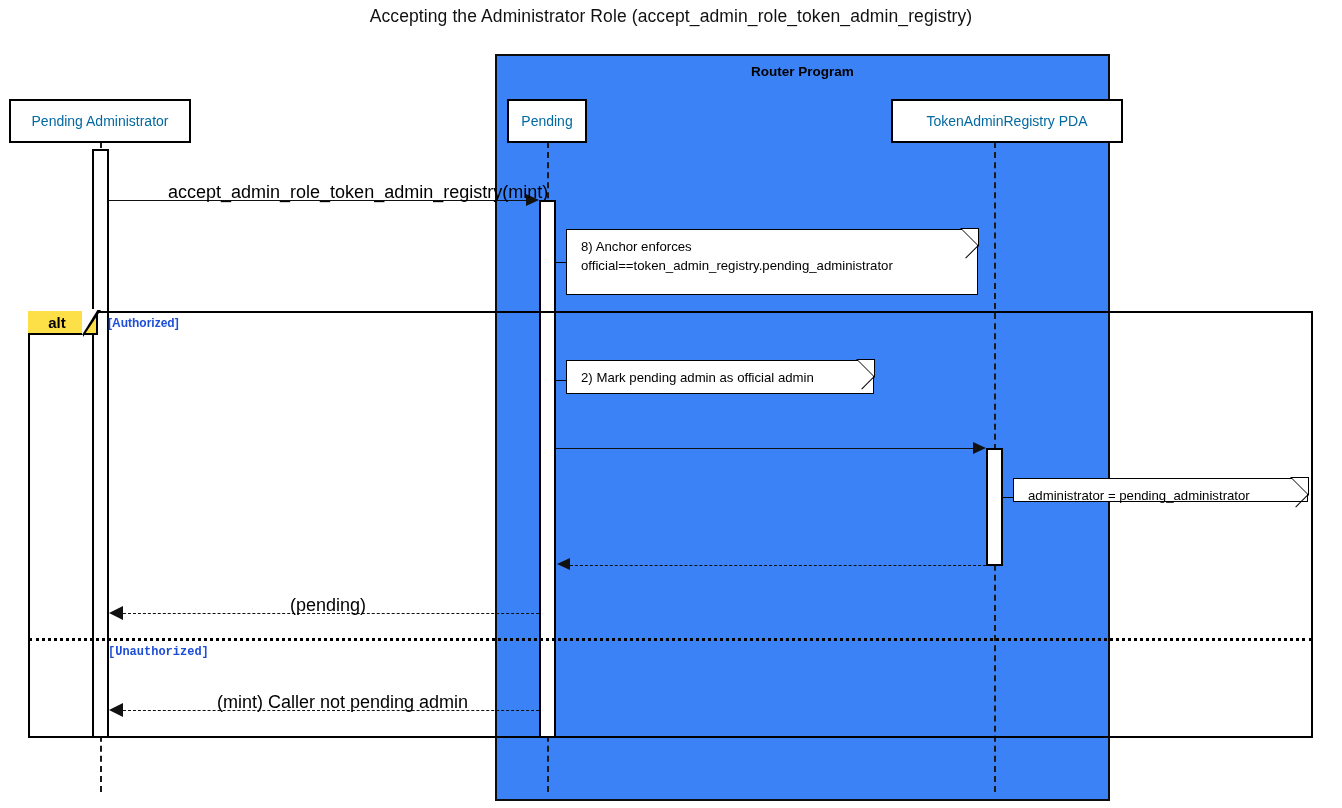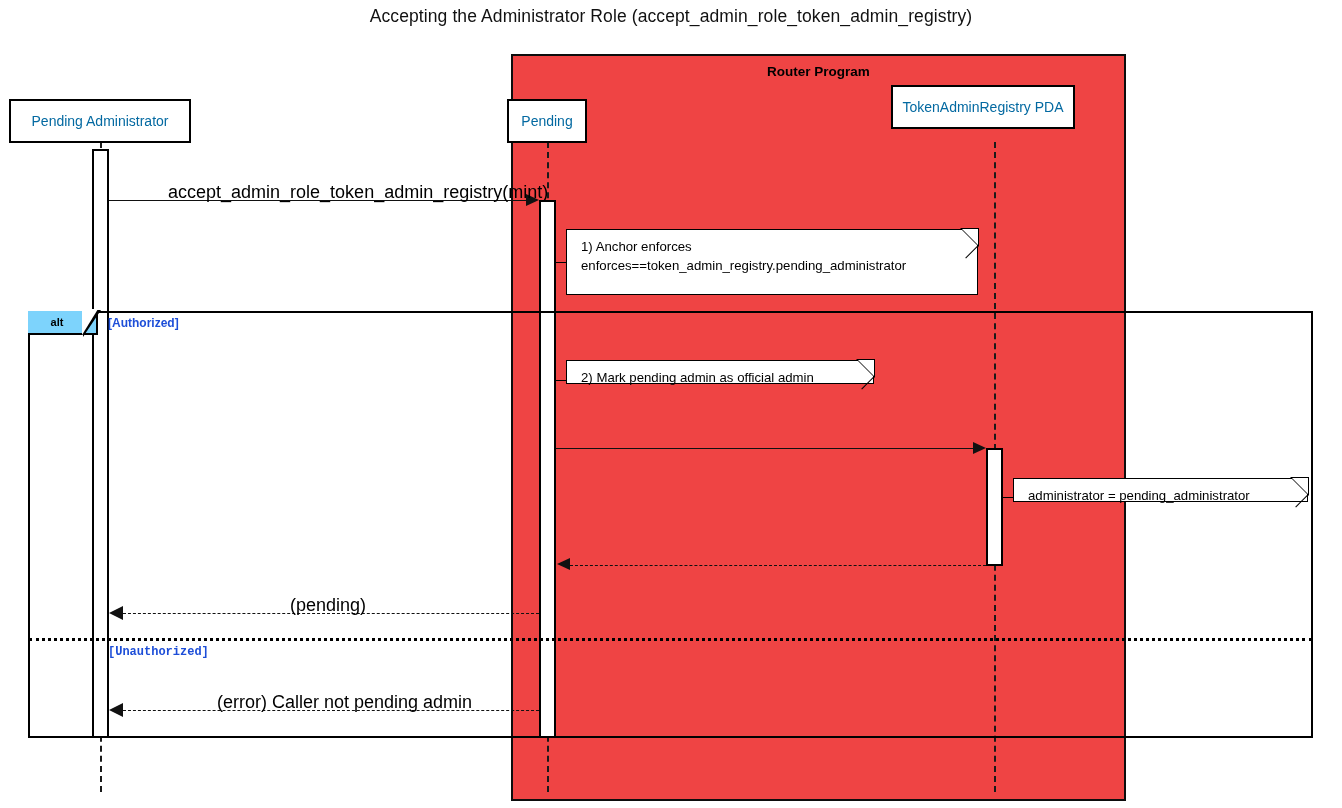--- a/index.html
+++ b/index.html
@@ -15,24 +15,23 @@
   
   .title{
     position:absolute;left:0;top:6px;width:1342px;
     text-align:center;font-size:17.5px;color:#111;
     letter-spacing:.1px;
   }
 
   
   .group-box{
     position:absolute;
-    background:#ef4444;
+    background:#3b82f6;
     border:2.5px solid #0d0d0d;
     box-sizing:border-box;
-    margin-left:16px;
   }
   .group-label{
     position:absolute;left:0;top:8px;width:100%;
     text-align:center;font-size:13.5px;font-weight:bold;color:#000;
   }
 
   
   .participant{
     position:absolute;
     background:#ffffff;
@@ -63,26 +62,26 @@
   .fragment{
     position:absolute;
     border:2.5px solid #000;
     box-sizing:border-box;
     background:transparent;
     z-index:8;
   }
   .frag-tab{
     position:absolute;left:0;top:0;
     height:24px;
-    background:#7dd3fc;
+    background:#fde047;
     border-right:2.5px solid #000;
     border-bottom:2.5px solid #000;
     box-sizing:border-box;
     display:flex;align-items:center;justify-content:center;
-    font-size:11px;font-weight:bold;
+    font-size:15px;font-weight:bold;
     padding-right:16px;padding-left:6px;
     z-index:9;
   }
   .frag-tab:after{
     content:"";position:absolute;right:-2px;top:-2px;
     width:0;height:0;
     border-top:26px solid #ffffff;
     border-right:16px solid transparent;
   }
   .frag-tab:before{
@@ -192,51 +191,51 @@
   <div class="lifeline" style="left:100px;top:142px;height:650px;"></div>
   <div class="lifeline" style="left:547px;top:142px;height:650px;"></div>
   <div class="lifeline" style="left:994px;top:142px;height:650px;"></div>
 
   <div class="participant" style="left:9px;top:99px;width:182px;height:44px;">
     <span>Pending Administrator</span>
   </div>
   <div class="participant" style="left:507px;top:99px;width:80px;height:44px;">
     <span>Pending</span>
   </div>
-  <div class="participant" style="left:891px;top:85px;width:184px;height:44px;">
+  <div class="participant" style="left:891px;top:99px;width:232px;height:44px;">
     <span>TokenAdminRegistry PDA</span>
   </div>
 
   <div class="activation" style="left:92px;top:149px;width:17px;height:589px;"></div>
   <div class="activation" style="left:539px;top:200px;width:17px;height:538px;"></div>
   <div class="activation" style="left:986px;top:448px;width:17px;height:118px;"></div>
 
   <div class="msg-label" style="left:168px;top:182px;">accept_admin_role_token_admin_registry(mint)</div>
   <div class="msg-line" style="left:109px;top:200px;width:419px;"></div>
   <div class="arrow-right" style="left:526px;top:193.5px;"></div>
 
   <div class="note-stem" style="left:556px;top:262px;width:12px;"></div>
   <div class="note" style="left:566px;top:229px;width:412px;height:66px;">
     <span class="fold-edge"></span>
       <span class="fold"></span>
       <span class="fold-line"></span>
-    <span class="note-line">1) Anchor enforces</span>
-    <span class="note-line">enforces==token_admin_registry.pending_administrator</span>
+    <span class="note-line">8) Anchor enforces</span>
+    <span class="note-line">official==token_admin_registry.pending_administrator</span>
   </div>
 
   <div class="fragment" style="left:28px;top:311px;width:1285px;height:427px;"></div>
   <div class="frag-tab" style="left:28px;top:311px;width:70px;">
     <span>alt</span>
   </div>
   <div class="frag-guard" style="left:108px;top:316px;">[Authorized]</div>
   <div class="frag-divider" style="left:29px;top:638px;width:1283px;"></div>
   <div class="frag-guard" style="left:108px;top:645px;font-family:Liberation Mono, monospace;">[Unauthorized]</div>
 
   <div class="note-stem" style="left:556px;top:380px;width:12px;"></div>
-  <div class="note" style="left:566px;top:360px;width:308px;height:24px;">
+  <div class="note" style="left:566px;top:360px;width:308px;height:34px;">
     <span class="fold-edge"></span>
       <span class="fold"></span>
       <span class="fold-line"></span>
     <span class="note-line">2) Mark pending admin as official admin</span>
   </div>
 
   <div class="msg-line" style="left:556px;top:448px;width:419px;"></div>
   <div class="arrow-right" style="left:973px;top:441.5px;"></div>
 
   <div class="note-stem" style="left:1003px;top:497px;width:12px;"></div>
@@ -247,17 +246,17 @@
     <span class="note-line">administrator = pending_administrator</span>
   </div>
 
   <div class="msg-line dashed" style="left:570px;top:565px;width:416px;"></div>
   <div class="arrow-left" style="left:557px;top:558px;"></div>
 
   <div class="msg-label" style="left:290px;top:595px;">(pending)</div>
   <div class="msg-line dashed" style="left:123px;top:613px;width:416px;"></div>
   <div class="arrow-left open" style="left:109px;top:606px;"></div>
 
-  <div class="msg-label" style="left:217px;top:692px;">(error) Caller not pending admin</div>
+  <div class="msg-label" style="left:217px;top:692px;">(mint) Caller not pending admin</div>
   <div class="msg-line dashed" style="left:123px;top:710px;width:416px;"></div>
   <div class="arrow-left open" style="left:109px;top:703px;"></div>
 
 </div>
 
 </body></html>

